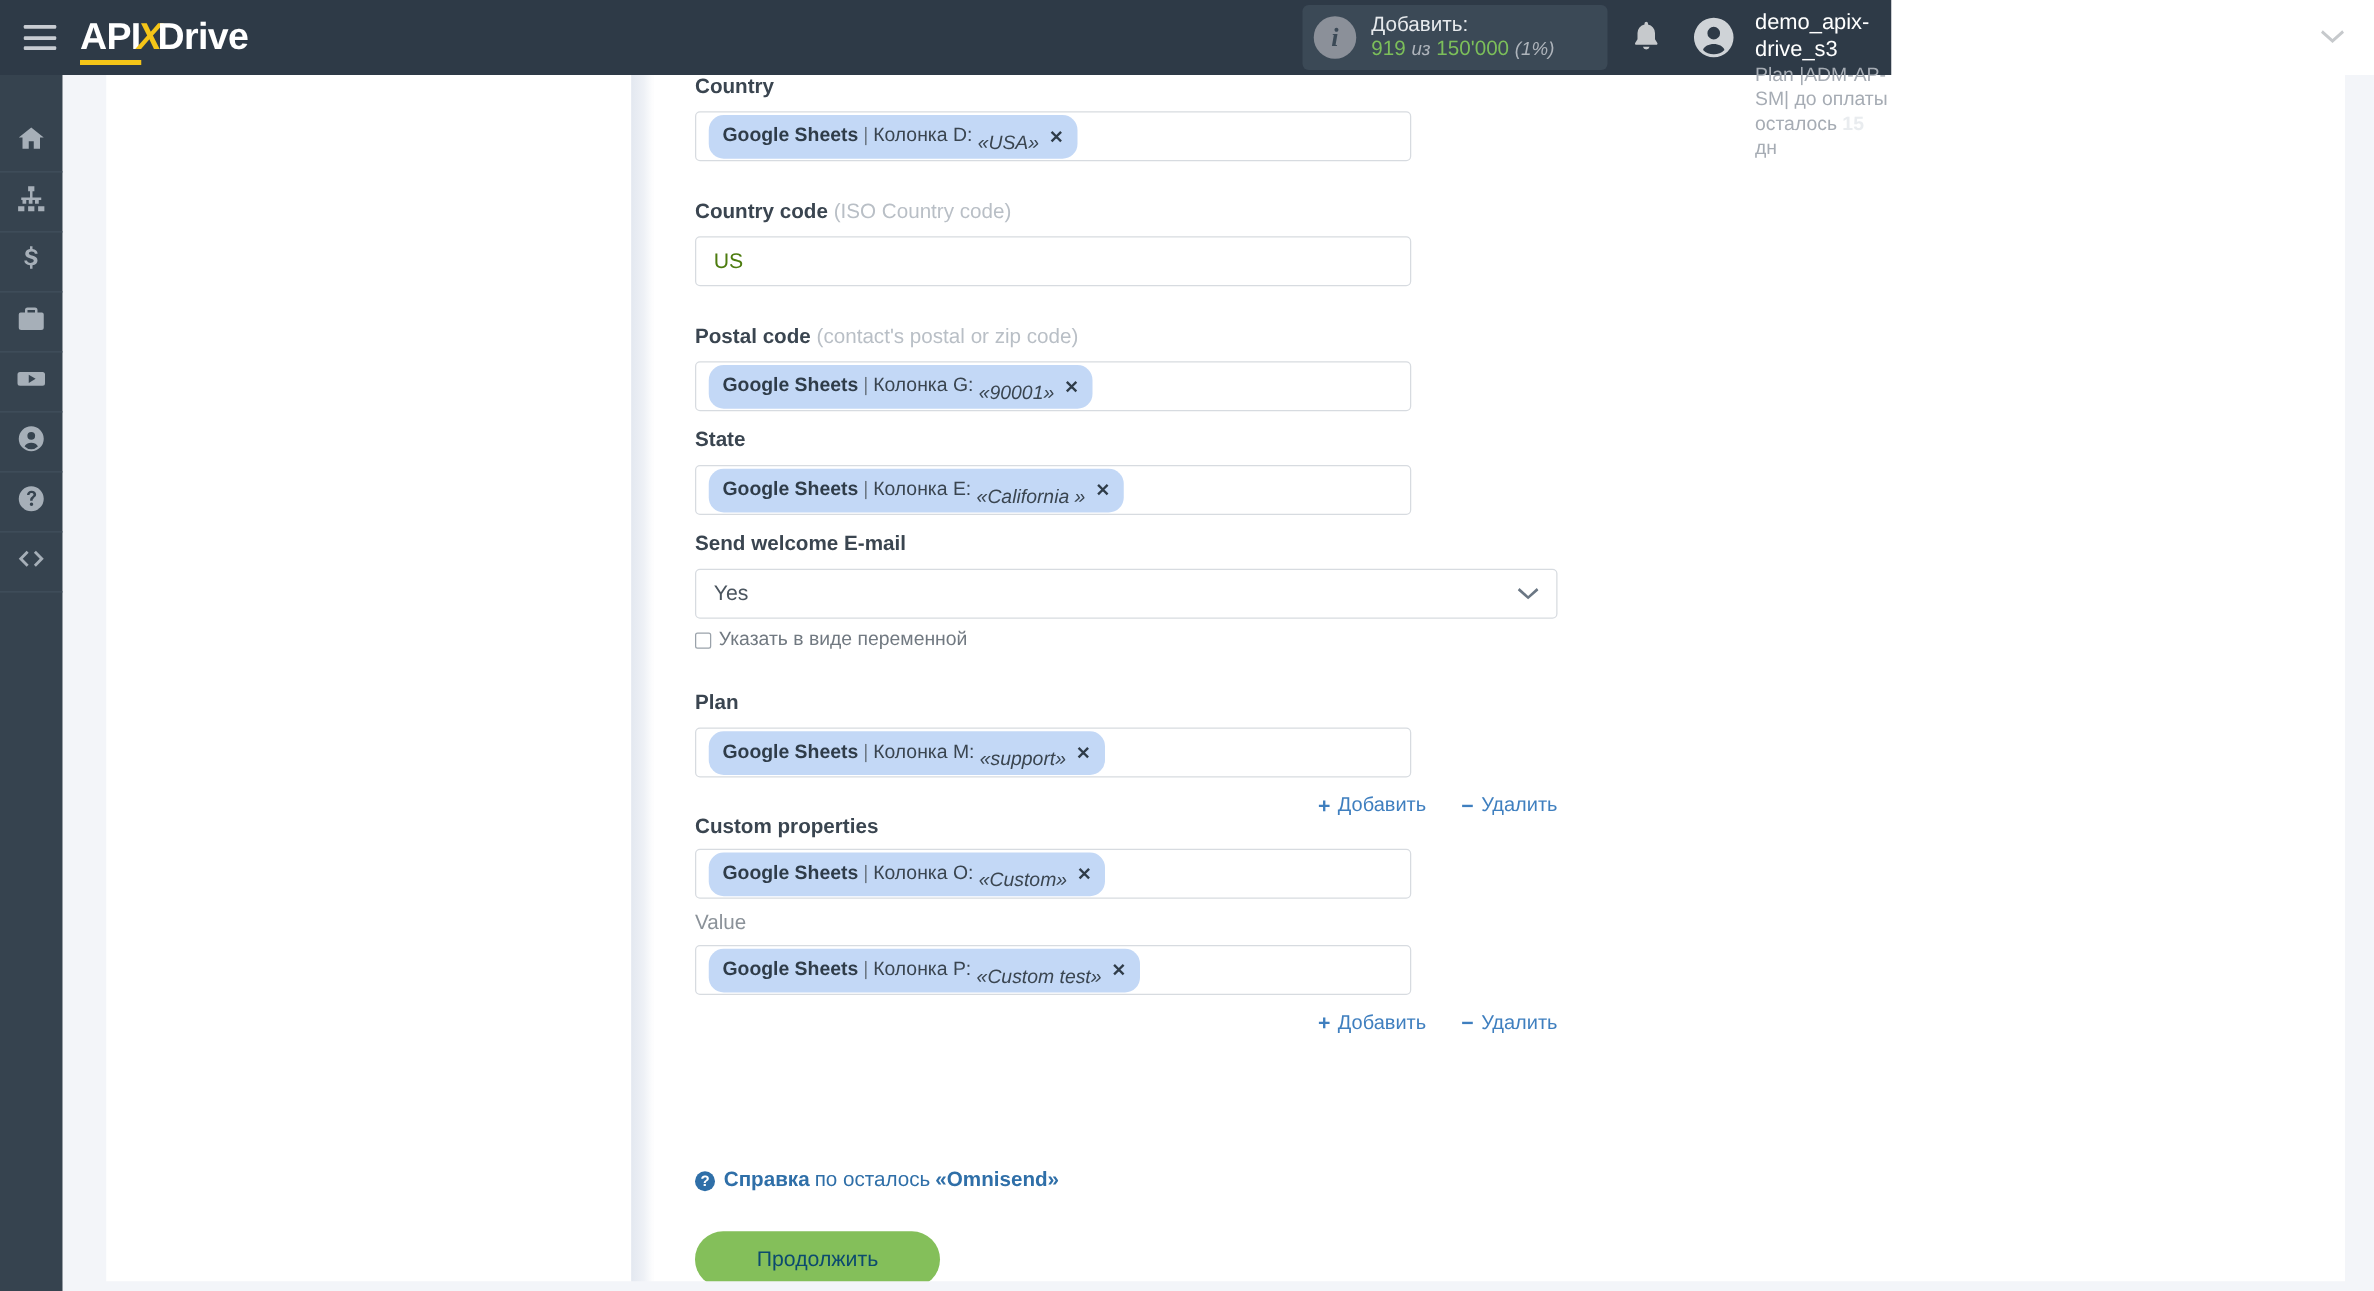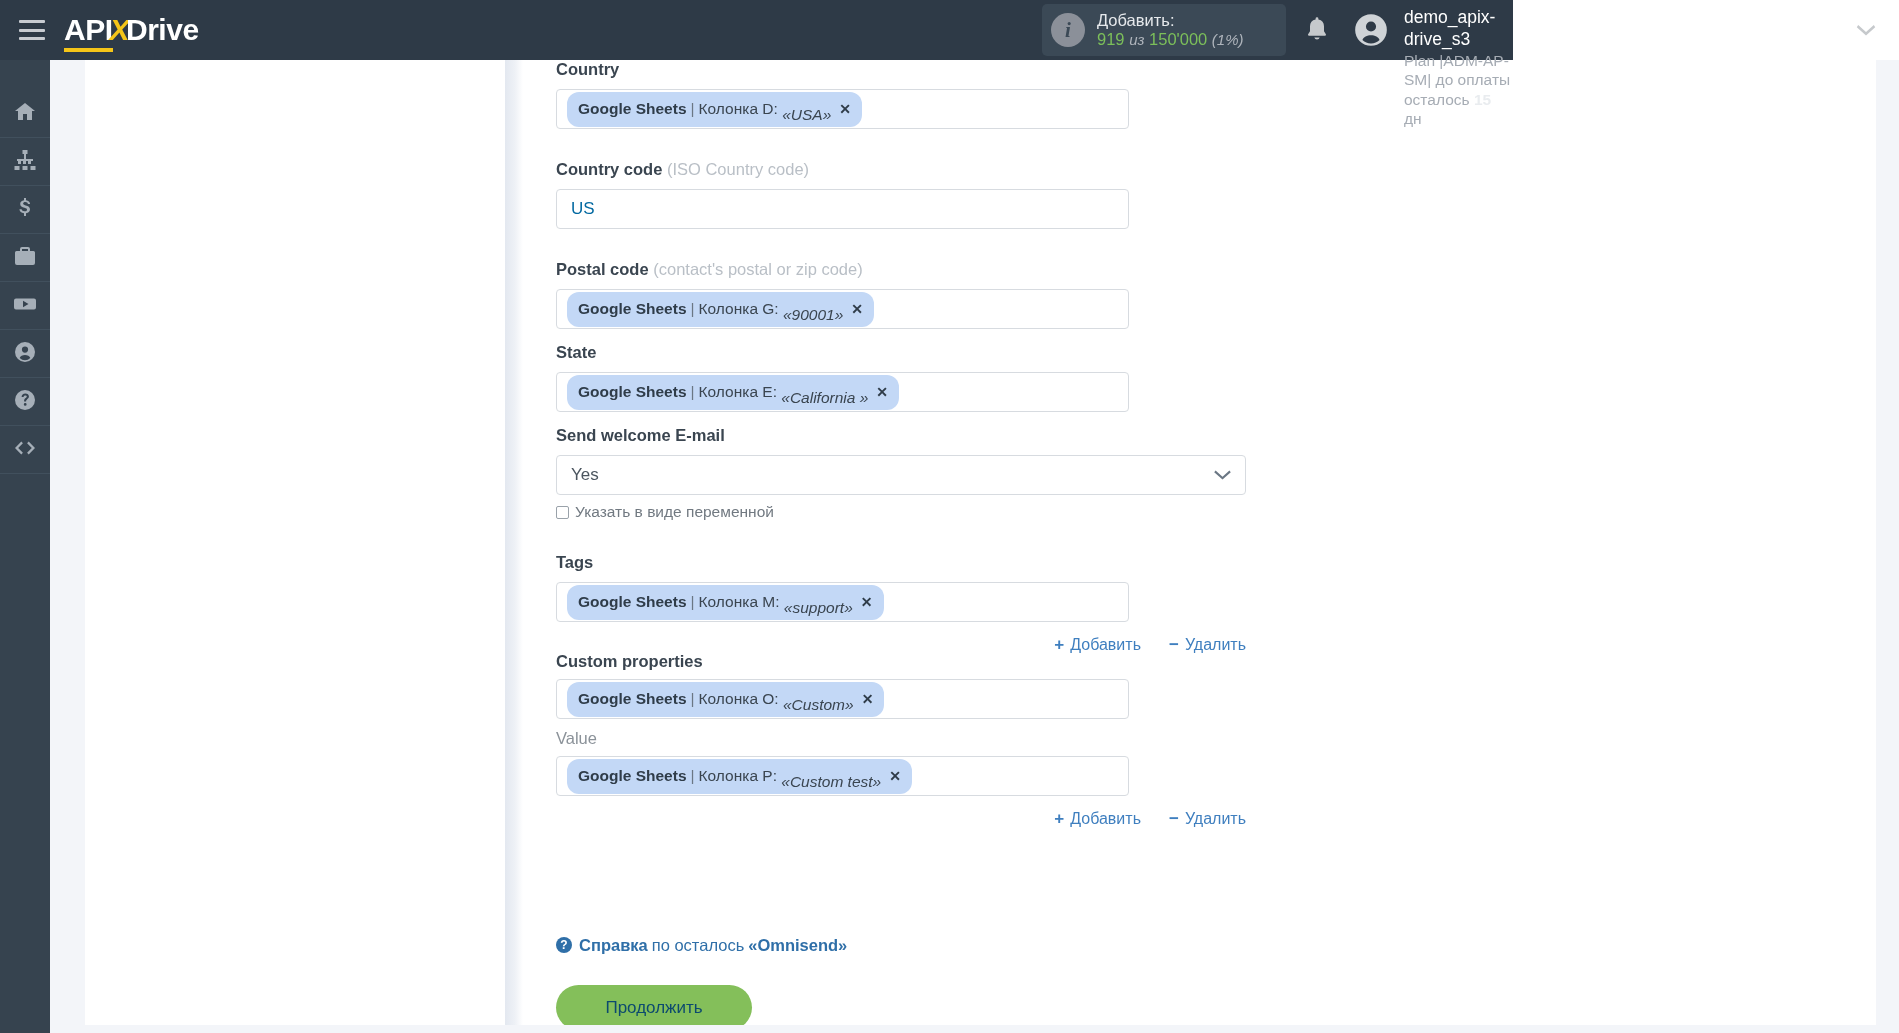--- a/index.html
+++ b/index.html
@@ -128,21 +128,21 @@
   .lbl .hint { font-weight: normal; color: #b9bfc6; }
   .lbl-light { font-size: 16.5px; color: #8b9299; display:block; }
 
   .inputbox {
     width: 573px; min-height: 40px;
     border: 1px solid #d7dbe0; border-radius: 4px;
     background: #ffffff;
     display: flex; align-items: center;
     padding: 0 10px;
   }
-  .inputbox.plain { padding-left: 14px; font-size: 17px; color: #0369a1; }
+  .inputbox.plain { padding-left: 14px; font-size: 17px; color: #4d7c0f; }
 
   .chip {
     display: inline-flex; align-items: center;
     background: #c3d8f6; border-radius: 12px;
     padding: 2px 11px 3px 11px;
     font-size: 15.5px; color: #3a4550;
     white-space: nowrap;
   }
   .chip b { font-weight: bold; color: #2f3c49; }
   .chip .sep { color: #6b7784; margin: 0 4px; }
@@ -396,21 +396,21 @@
       </span>
     </div>
     <div class="checkrow">
       <span class="box"></span>
       <span class="txt">Указать в виде переменной</span>
     </div>
   </div>
 
   <div class="field" style="position:absolute; top:493px; left:0;">
     <label class="lbl">
-      <span>Tags</span>
+      <span>Plan</span>
     </label>
     <div class="inputbox" style="margin-top:10px;">
       <span class="chip">
         <b>Google Sheets</b>
         <span class="sep">|</span>
         <span>Колонка M:</span>&nbsp;<i>«support»</i>
         <span class="x">✕</span>
       </span>
     </div>
     <div class="addrem">

